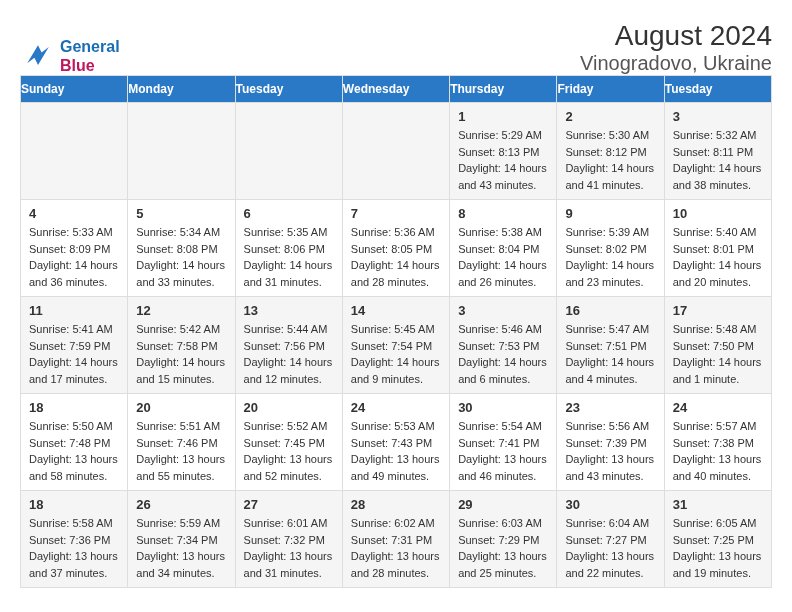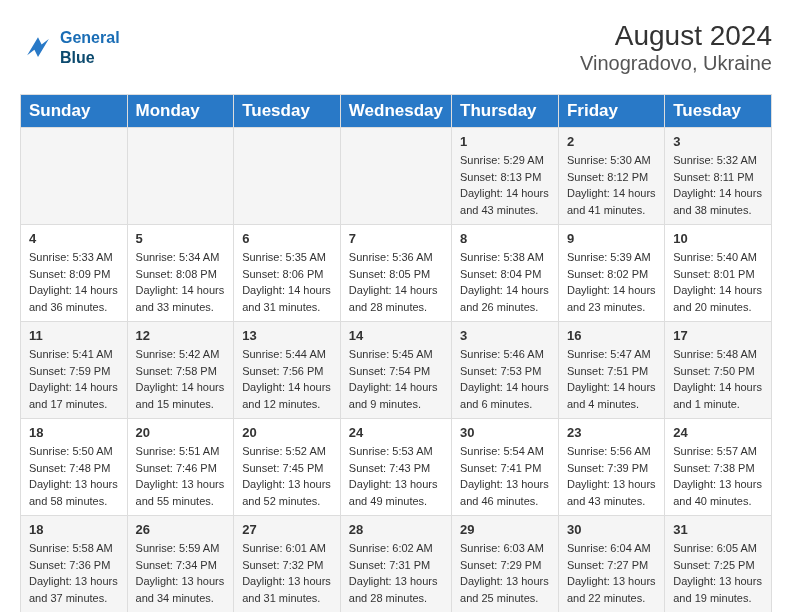--- a/index.html
+++ b/index.html
@@ -5,23 +5,23 @@
     * { box-sizing: border-box; margin: 0; padding: 0; }
     body {
       font-family: Arial, sans-serif;
       background: #fff;
       width: 792px;
       min-height: 612px;
       padding: 20px;
     }
     .header {
       display: flex;
-      align-items: center;
+      align-items: flex-end;
       justify-content: space-between;
-      margin-bottom: 19px;
+      margin-bottom: 0;
     }
     .logo {
       display: flex;
       align-items: center;
       gap: 4px;
     }
     .logo-text {
       font-size: 16px;
       font-weight: bold;
       color: #333;
@@ -46,23 +46,23 @@
       font-size: 20px;
       color: #555;
     }
     table {
       width: 100%;
       border-collapse: collapse;
     }
     thead tr th {
       background-color: #2979c7;
       color: #fff;
-      font-size: 17px;
+      font-size: 12px;
       font-weight: bold;
-      padding: 6px 8px;
+      padding: 6px 0;
       text-align: left;
       border: 1px solid #ddd;
     }
     tbody tr td {
       vertical-align: top;
       font-size: 11px;
       color: #333;
       padding: 6px 8px;
       border: 1px solid #ddd;
       min-height: 80px;
@@ -92,21 +92,21 @@
 
 <div class="header">
   <div class="logo">
     <svg class="logo-icon" viewBox="0 0 40 40">
       <rect x="0" y="0" width="40" height="40" fill="none"></rect>
 
       <polygon points="8,28 20,8 24,16 32,10 20,30 16,22" fill="#2979c7"></polygon>
     </svg>
     <div class="logo-text">
       <div><span>General</span></div>
-      <div><span style="color:#0c4a6e">Blue</span></div>
+      <div><span style="color:#be185d">Blue</span></div>
     </div>
   </div>
   <div class="title-block">
     <div class="month-year">August 2024</div>
     <div class="location">Vinogradovo, Ukraine</div>
   </div>
 </div>
 
 <table>
   <thead>

